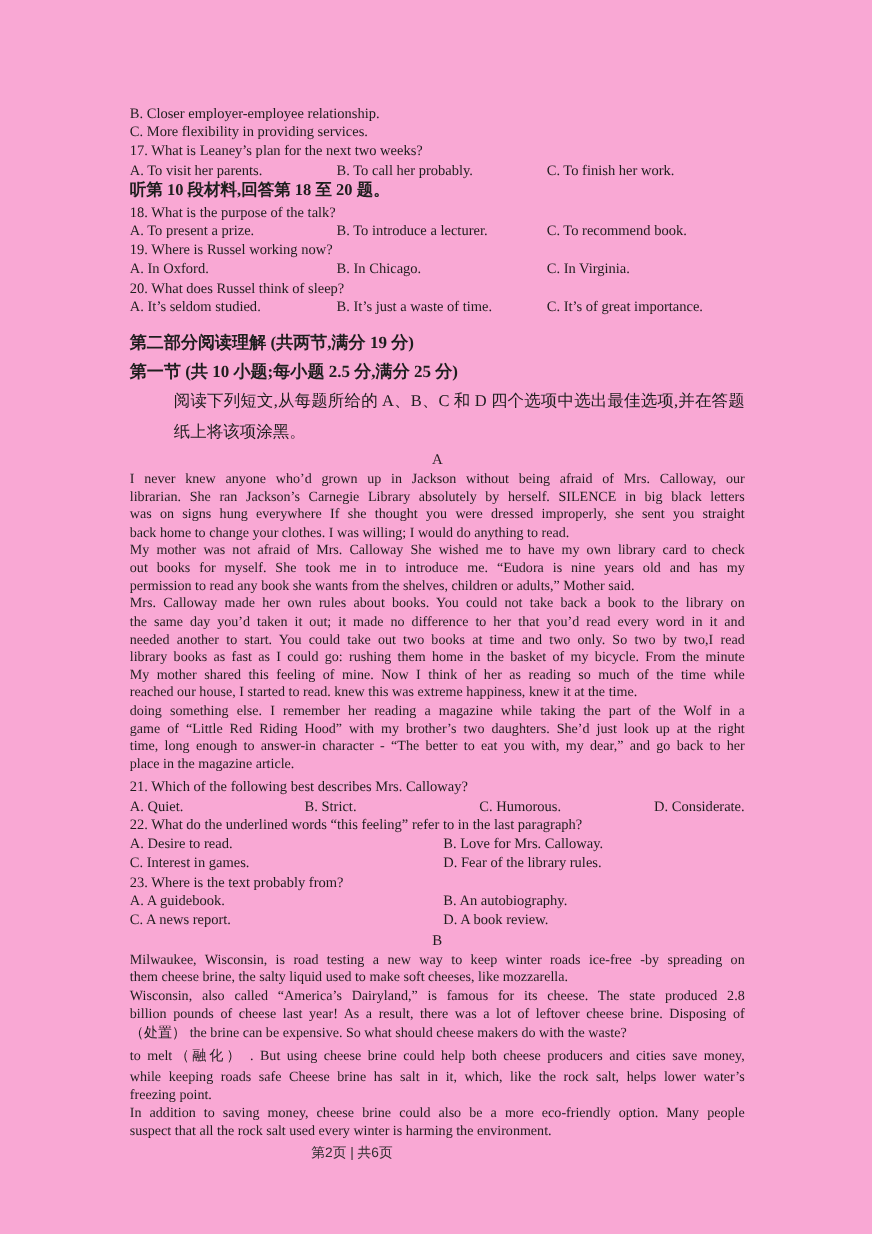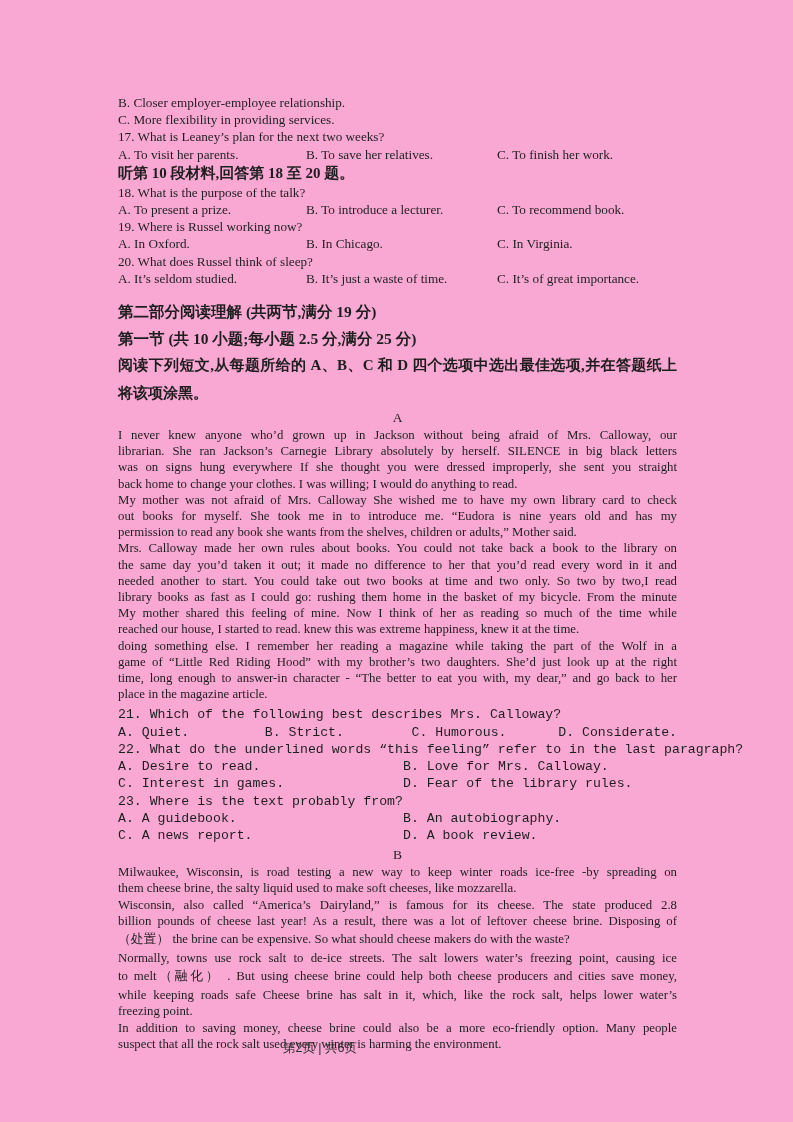--- a/index.html
+++ b/index.html
@@ -19,29 +19,29 @@
   .opts { display:flex;gap:40px; }
   .opts .c3a { display:inline-block; width:148px; }
   .opts .c3b { display:inline-block; width:151px; }
   .opts .c4  { display:inline-block; width:128px; }
   .opts .c2  { display:inline-block; width:245px; }
 
   
   .cn-note { font-size:15px; font-weight:bold; line-height:21px; margin-top:0; }
   .rh { margin-top:11px; }
   .cn-h { font-size:15.5px; font-weight:bold; line-height:27px; }
-  .cn-inst { font-size:15px; font-weight:bold; line-height:27.5px; text-align:justify; }
+  .cn-inst { font-size:15px; font-weight:normal; line-height:27.5px; text-align:justify;margin-left:40px; }
 
   
   .plabel { text-align:center; font-size:13.5px; line-height:17px; margin:2px 0 1px 0; }
   .bline { font-size:12.8px; line-height:16.2px; text-align:justify; text-align-last:justify; }
   .bline.last { text-align-last:left; }
   .bline.cjk { line-height:21px; }
 
-  .qblock { margin-top:4px;font-family:Liberation Mono, monospace; }
+  .qblock { margin-top:4px; }
   .pb { margin-top:1px; }
 
   .footer {
     position:absolute; left:0; top:1040px; width:640px;
     text-align:center;
     font-family:"Liberation Sans","DejaVu Sans",sans-serif;
     font-size:12.5px; color:#2e2e2e;
   }
 </style>
 </head>
@@ -49,21 +49,21 @@
 
 <div class="page">
   <div class="content">
 
     <div class="eline">B. Closer employer-employee relationship.</div>
     <div class="eline">C. More flexibility in providing services.</div>
 
     <div class="eline">17. What is Leaney’s plan for the next two weeks?</div>
     <div class="eline opts">
       <span class="c3a">A. To visit her parents.</span>
-      <span class="c3b">B. To save her relatives.</span>
+      <span class="c3b">B. To call her probably.</span>
       <span>C. To finish her work.</span>
     </div>
 
     <div class="cn-note">听第 10 段材料,回答第 18 至 20 题。</div>
 
     <div class="eline">18. What is the purpose of the talk?</div>
     <div class="eline opts">
       <span class="c3a">A. To present a prize.</span>
       <span class="c3b">B. To introduce a lecturer.</span>
       <span>C. To recommend book.</span>
@@ -138,21 +138,20 @@
       </div>
     </div>
 
     <div class="plabel">B</div>
     <div class="pb">
       <div class="bline">Milwaukee, Wisconsin, is road testing a new way to keep winter roads ice-free -by spreading on</div>
       <div class="bline last">them cheese brine, the salty liquid used to make soft cheeses, like mozzarella.</div>
       <div class="bline">Wisconsin, also called “America’s Dairyland,” is famous for its cheese. The state produced 2.8</div>
       <div class="bline">billion pounds of cheese last year! As a result, there was a lot of leftover cheese brine. Disposing of</div>
       <div class="bline last cjk">（处置） the brine can be expensive. So what should cheese makers do with the waste?</div>
-      <div class="bline">Normally, towns use rock salt to de-ice streets. The salt lowers water’s freezing point, causing ice</div>
       <div class="bline cjk">to melt（融化） . But using cheese brine could help both cheese producers and cities save money,</div>
       <div class="bline">while keeping roads safe Cheese brine has salt in it, which, like the rock salt, helps lower water’s</div>
       <div class="bline last">freezing point.</div>
       <div class="bline">In addition to saving money, cheese brine could also be a more eco-friendly option. Many people</div>
       <div class="bline last">suspect that all the rock salt used every winter is harming the environment.</div>
     </div>
   </div>
 
   <div class="footer">第2页 | 共6页</div>
 </div>

